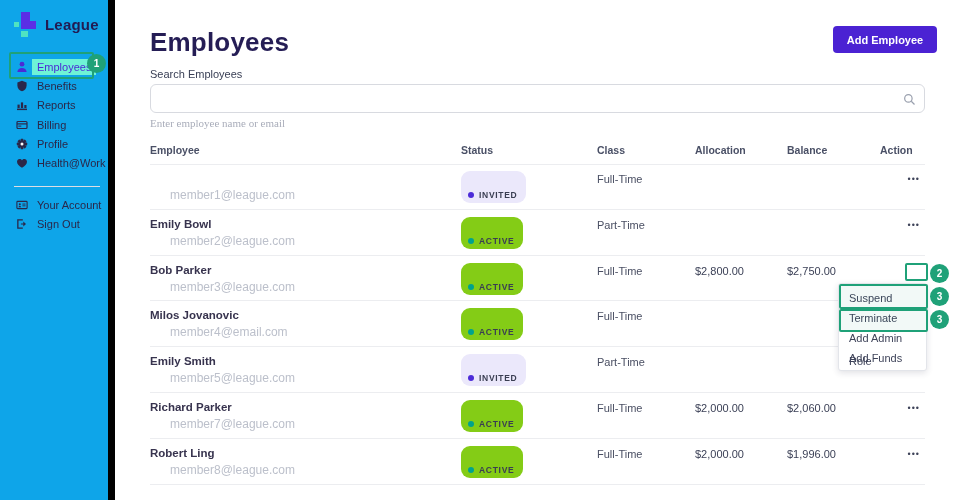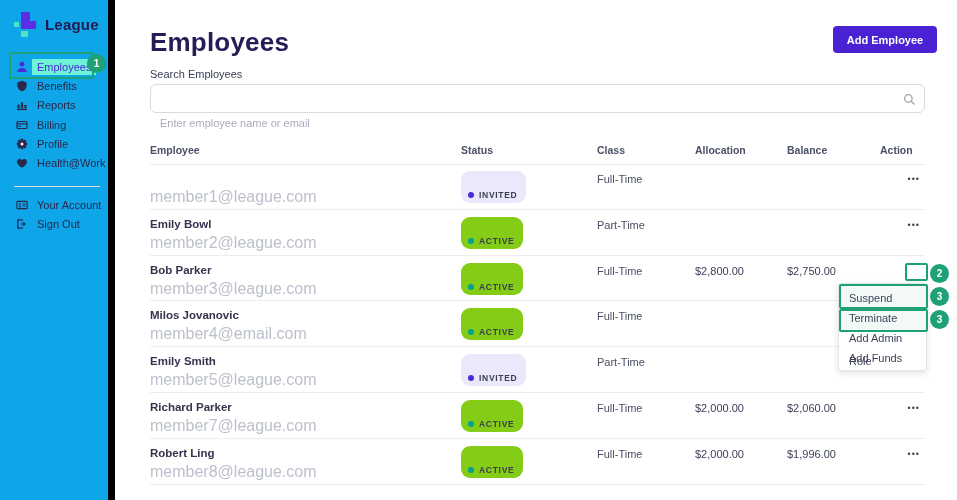--- a/index.html
+++ b/index.html
@@ -30,31 +30,31 @@
   
   .main{position:absolute;left:150px;top:0;width:775px;height:500px;}
   .page-title{position:absolute;left:0;top:27px;font-size:26px;font-weight:700;color:#251D55;letter-spacing:.2px;}
   .add-btn{position:absolute;left:683px;top:26px;width:104px;height:27px;background:#4B22D3;color:#fff;
            border:none;border-radius:4px;font-size:11px;font-weight:700;font-family:inherit;cursor:pointer;}
   .search-label{position:absolute;left:0;top:68px;font-size:11px;color:#3A4056;}
   .search-wrap{position:absolute;left:0;top:84px;width:775px;height:29px;}
   .search-input{width:100%;height:100%;border:1px solid #D8DAE0;border-radius:6px;box-sizing:border-box;
                 padding:0 30px 0 10px;font-size:12px;font-family:inherit;color:#333;outline:none;background:#fff;}
   .search-icon{position:absolute;right:9px;top:8px;width:13px;height:13px;}
-  .search-helper{position:absolute;left:10px;top:117px;font-size:11px;color:#A9ADBA;}
+  .search-helper{position:absolute;left:0;top:117px;font-size:11px;color:#A9ADBA;font-family:Liberation Serif, serif;}
 
   
   .tgrid{display:grid;grid-template-columns:311px 136px 98px 92px 93px 45px;}
   .thead{position:absolute;left:0;top:144px;width:775px;height:20px;font-size:10.5px;font-weight:700;
          color:#4A5066;border-bottom:1px solid #ECEDF0;box-sizing:content-box;}
   .tbody{position:absolute;left:0;top:164px;width:775px;}
   .trow{height:45.8px;border-bottom:1px solid #ECEDF0;box-sizing:border-box;}
   .cell{padding-top:7px;overflow:hidden;}
   .emp-name{font-size:11.5px;font-weight:700;color:#37334E;line-height:14px;min-height:14px;}
-  .emp-email{font-size:16px;color:#BCC0CB;margin-top:3px;}
+  .emp-email{font-size:12px;color:#BCC0CB;margin-top:3px;margin-left:20px;}
   .c-class,.c-alloc,.c-bal{font-size:11px;color:#4A4F63;padding-top:9px;}
   .c-alloc,.c-bal{color:#3A3F55;}
   .c-action{padding-top:4px;text-align:right;padding-right:2px;}
   .ellipsis{display:inline-block;color:#3E4359;font-size:9px;letter-spacing:1px;cursor:pointer;padding:2px 3px;}
   .ellipsis::before{content:"•••";}
   .status-badge{display:inline-flex;align-items:center;gap:5px;height:16px;padding:16px 9px 0 7px;
                 border-radius:9px;font-size:8.5px;font-weight:700;letter-spacing:.7px;color:#3A3E52;}
   .dot{width:6px;height:6px;border-radius:50%;flex:none;}
   .status-badge.invited{background:#EBE8FB;}
   .status-badge.invited .dot{background:#4C2BD8;}

